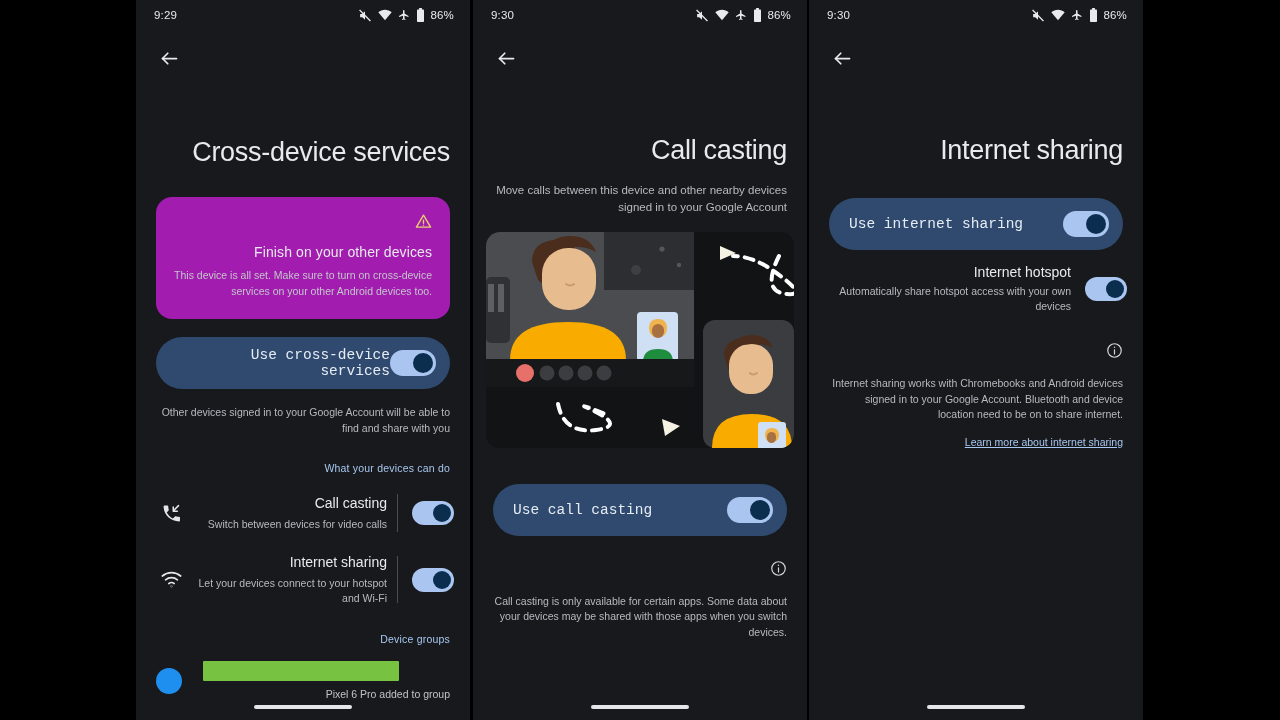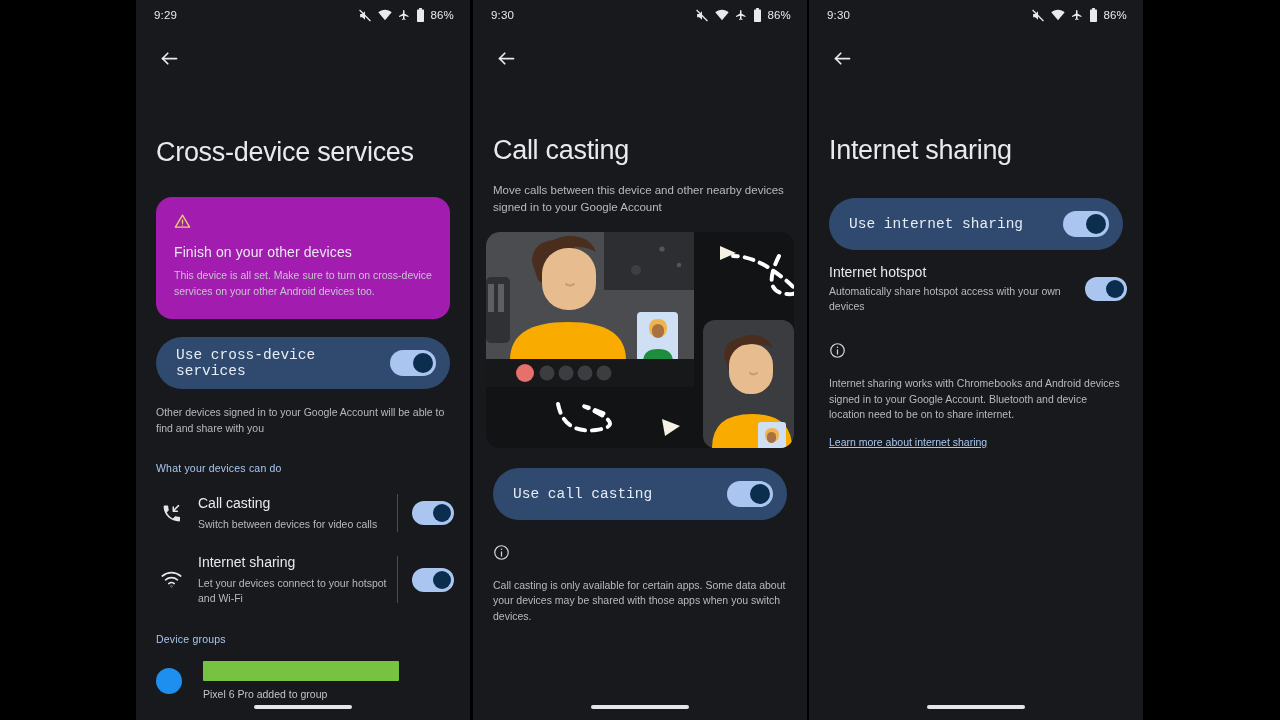--- a/index.html
+++ b/index.html
@@ -15,20 +15,21 @@
     background: #000000;
   }
 
   
   .phone {
     position: absolute;
     top: 0;
     height: 720px;
     background: #17191c;
     overflow: hidden;
+    text-align: right;
   }
   #phone-1 { left: 136px; width: 334px; }
   #phone-2 { left: 473px; width: 334px; }
   #phone-3 { left: 809px; width: 334px; }
 
   
   .status-bar {
     height: 30px;
     display: flex;
     align-items: center;
@@ -424,21 +425,21 @@
         </g>
         <path d="M234 14 l16 7 l-16 7 z" fill="#f5f2e4"></path>
 
         <g stroke="#ffffff" stroke-width="4" fill="none" stroke-linecap="round" stroke-dasharray="9 7">
           <path d="M72 172 q6 30 38 26 q30 -4 -4 -20 q-22 -10 18 6"></path>
         </g>
         <path d="M176 187 l18 7 l-15 10 z" fill="#f5f2e4"></path>
       </svg>
     </div>
 
-    <div class="pill" style="margin-top:20px">
+    <div class="pill" style="margin-top:36px">
       <span class="pill-label">Use call casting</span>
       <span class="switch">
           <span class="knob"></span>
         </span>
     </div>
 
     <div class="info-ico">
       <svg width="17" height="17" viewBox="0 0 24 24" fill="none" stroke="#d2d5d9" stroke-width="1.7">
           <circle cx="12" cy="12" r="9.5"></circle>
           <line x1="12" y1="11" x2="12" y2="17" stroke-linecap="round"></line>

